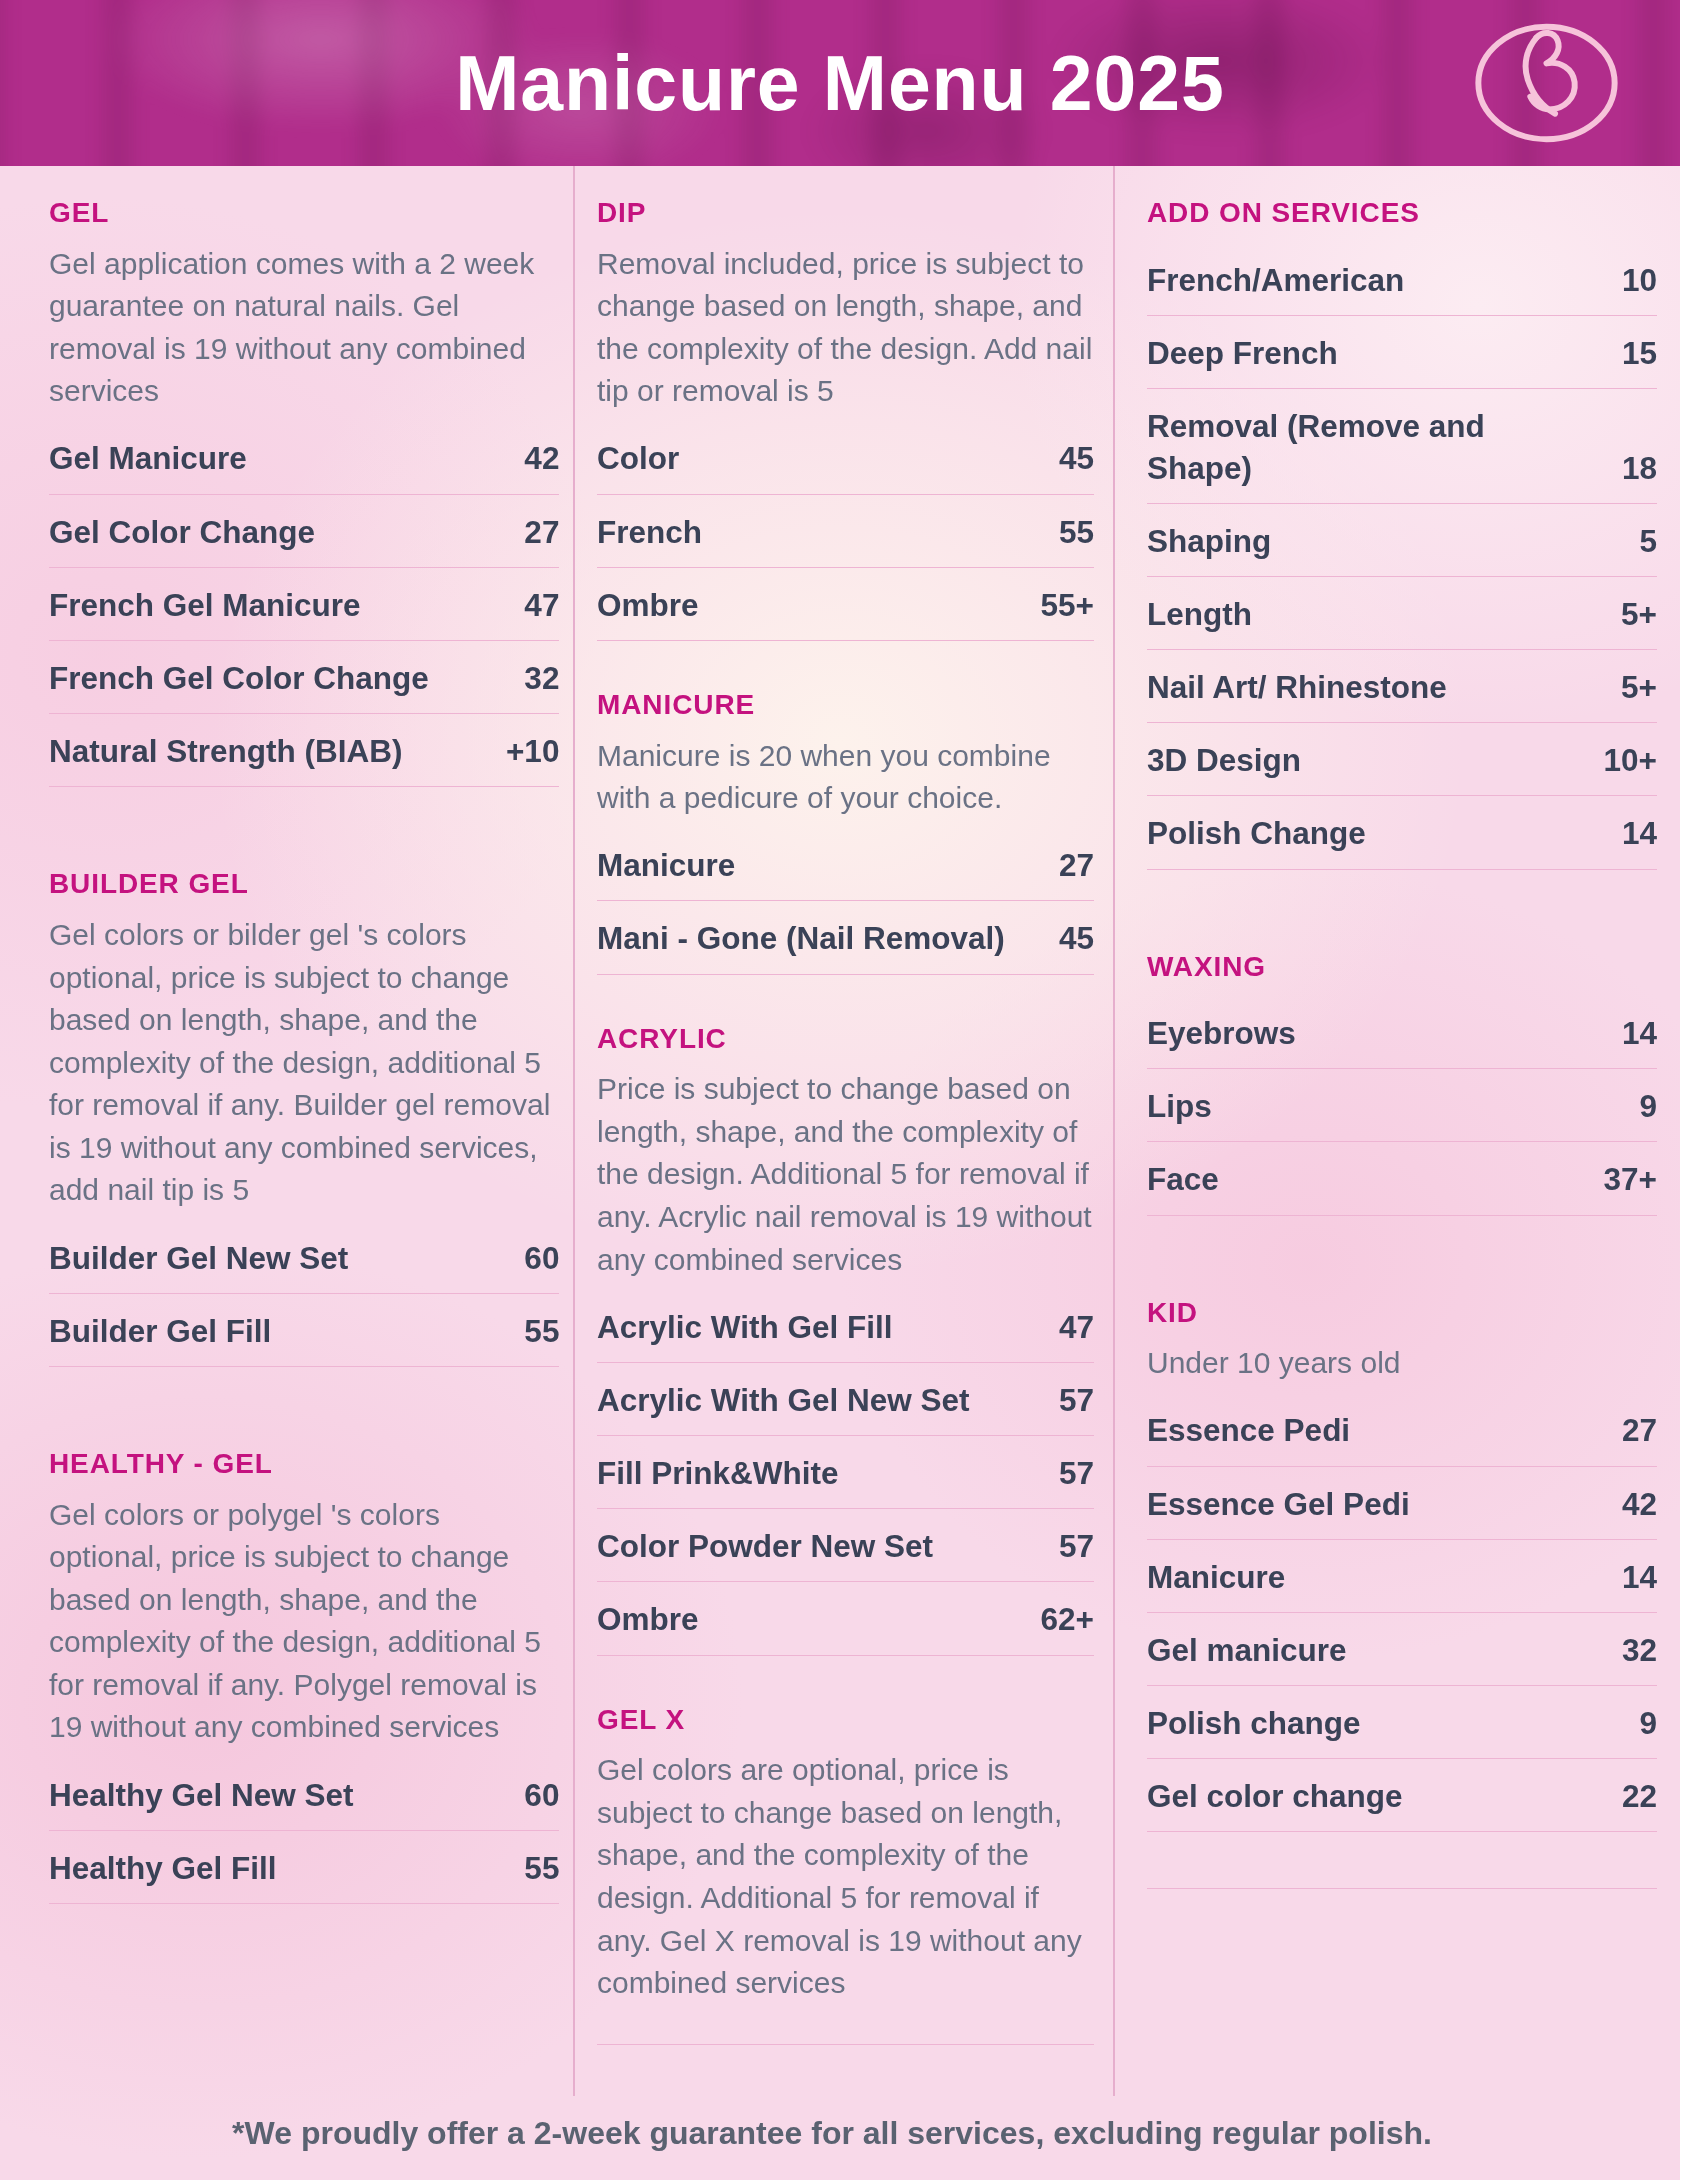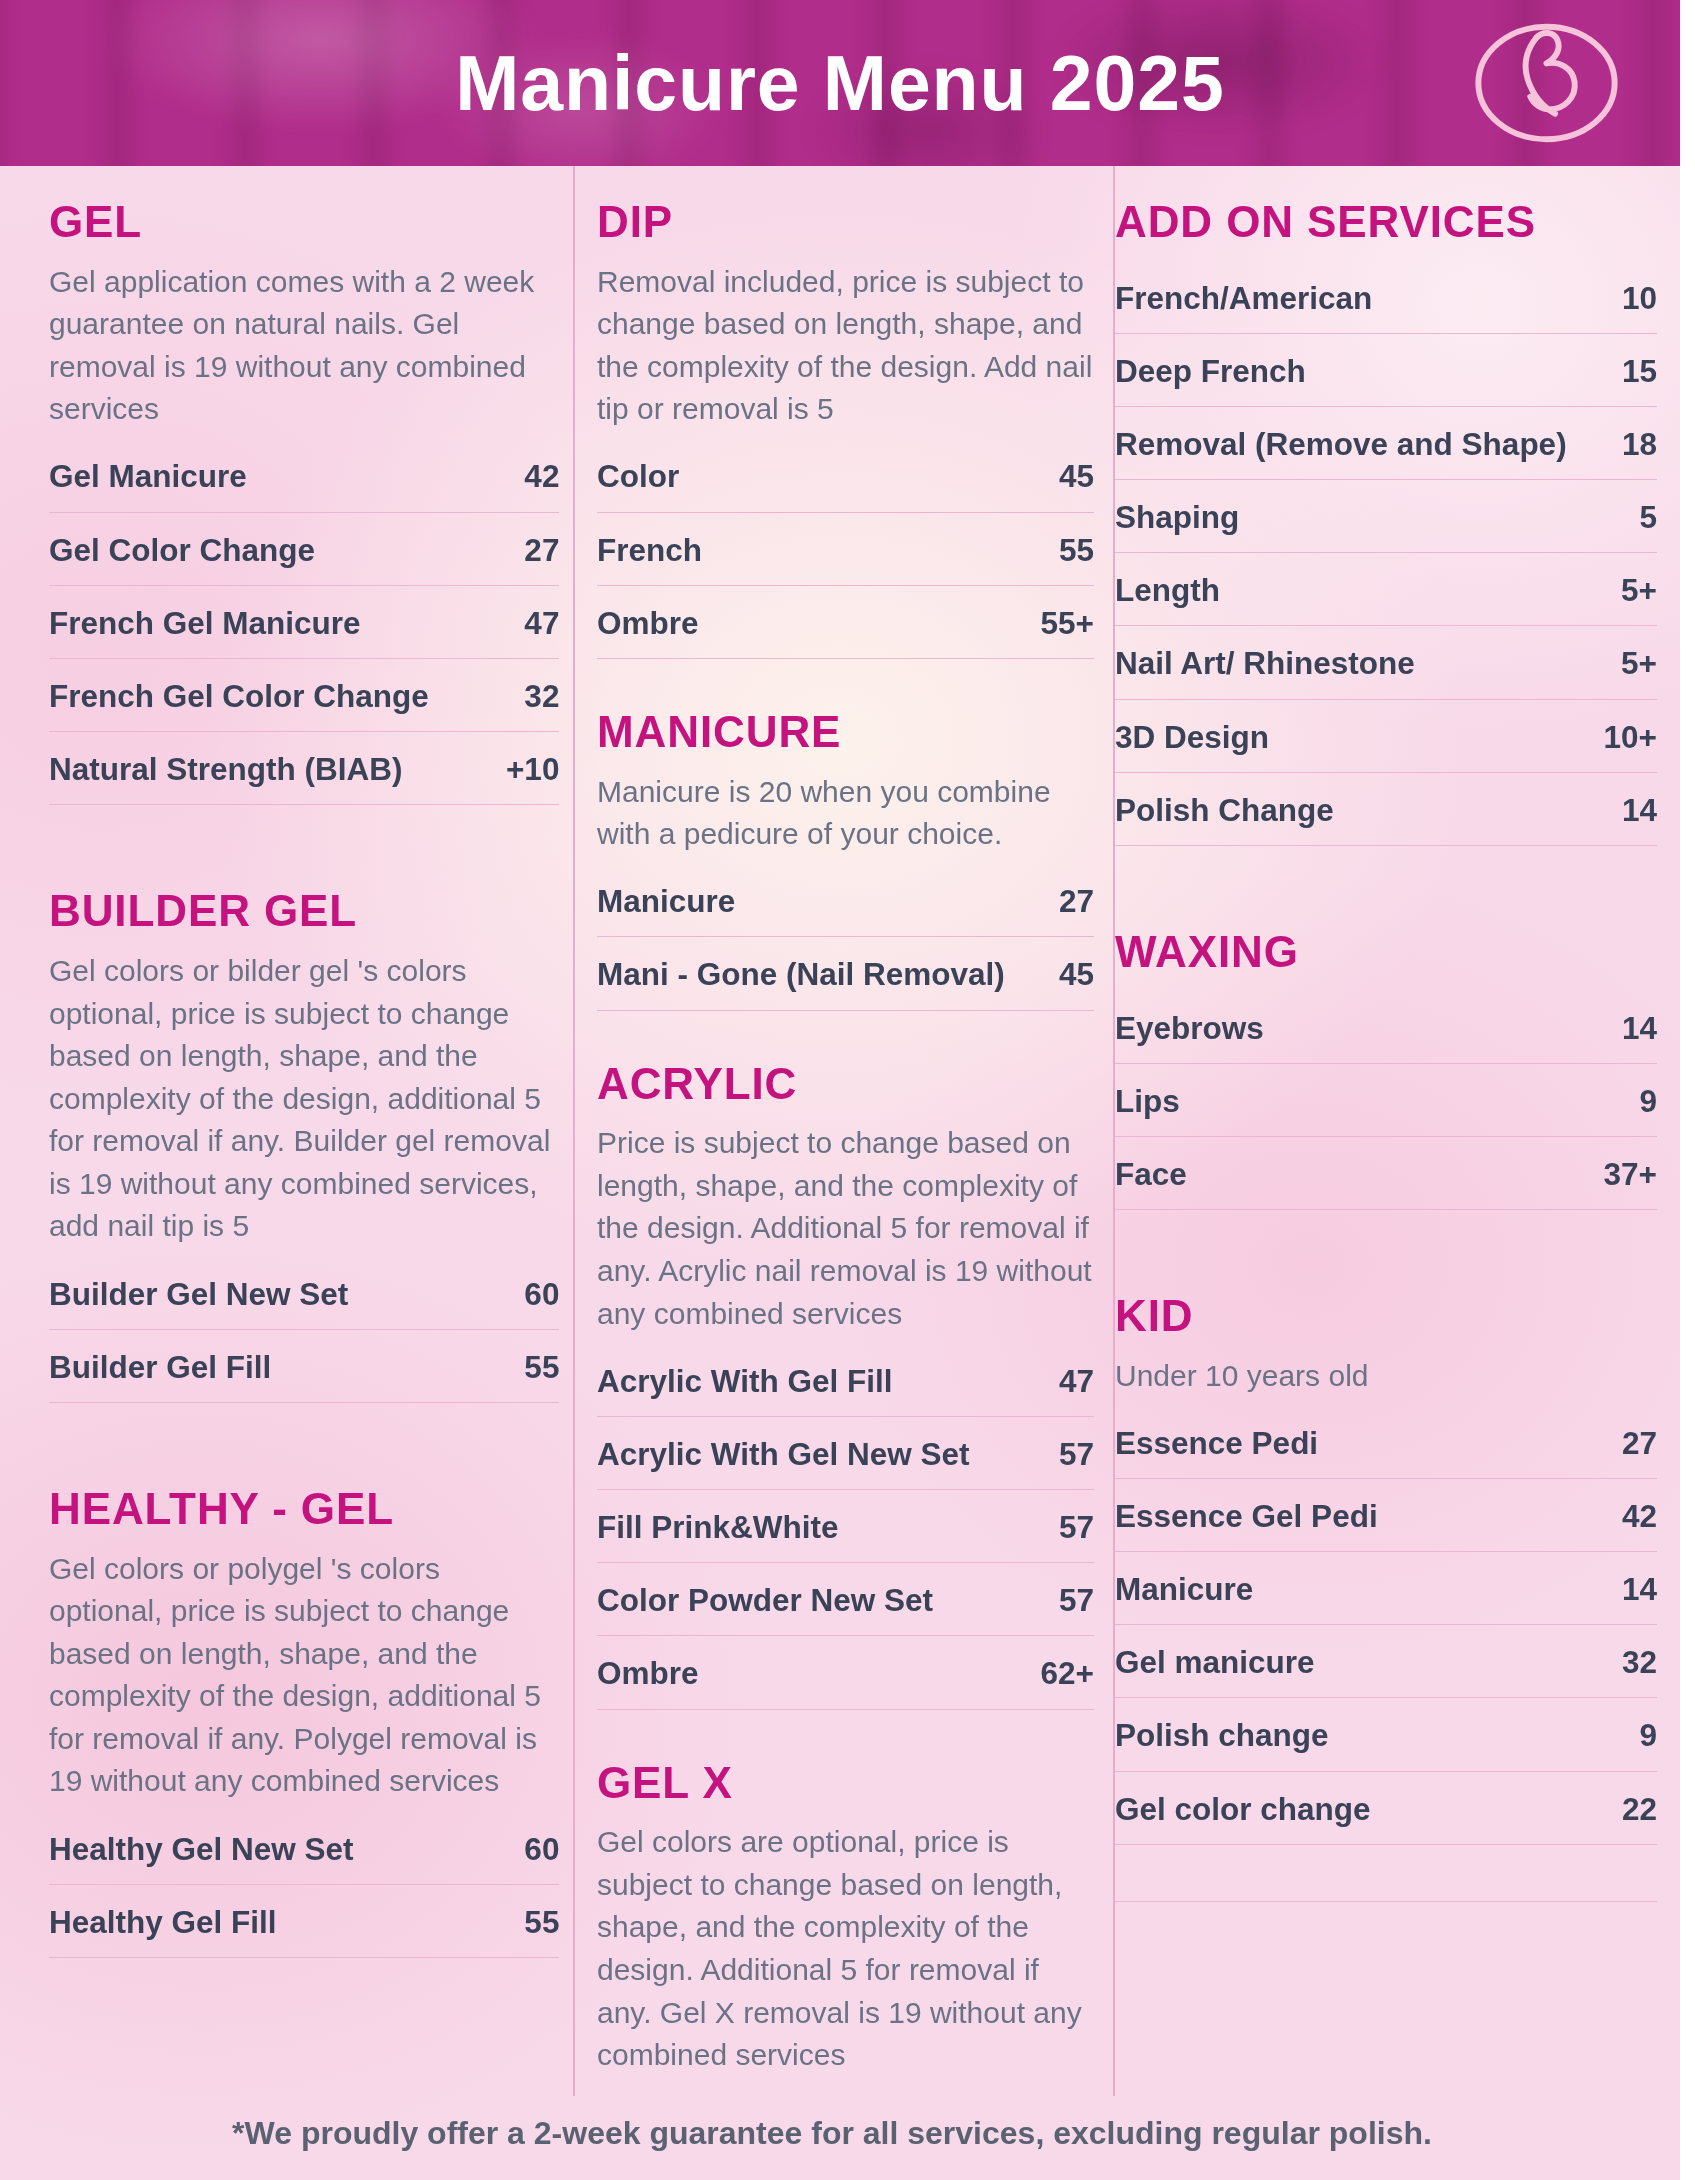--- a/index.html
+++ b/index.html
@@ -69,28 +69,28 @@
     grid-template-columns:573px 542px 581px;
     overflow:hidden;
   }
   .col{padding-top:31px;}
   .col-1{padding-left:49px;padding-right:13.6px;}
   .col-2{
     border-left:2.6px solid var(--divider);
     border-right:2.6px solid var(--divider);
     padding-left:22px;padding-right:19px;
   }
-  .col-3{padding-right:39px;}
+  .col-3{padding-left:32px;padding-right:39px;}
   .section{margin-top:81px;}
   .col-2 .section{margin-top:48px;}
   .col .section:first-child{margin-top:0;}
   .sec-title{
     margin:0 0 13.6px 0;
     color:var(--accent);
-    font-size:44px;font-weight:800;letter-spacing:0.9px;
+    font-size:28px;font-weight:800;letter-spacing:0.9px;
   }
   .sec-desc{
     margin:0 0 8.5px 0;
     color:var(--desc-text);
     font-size:30px;line-height:1.42;font-weight:400;
   }
   .row{
     display:flex;justify-content:space-between;align-items:flex-end;gap:25.6px;
     padding:17px 0 13.6px 0;
     border-bottom:1.7px solid var(--rule);

